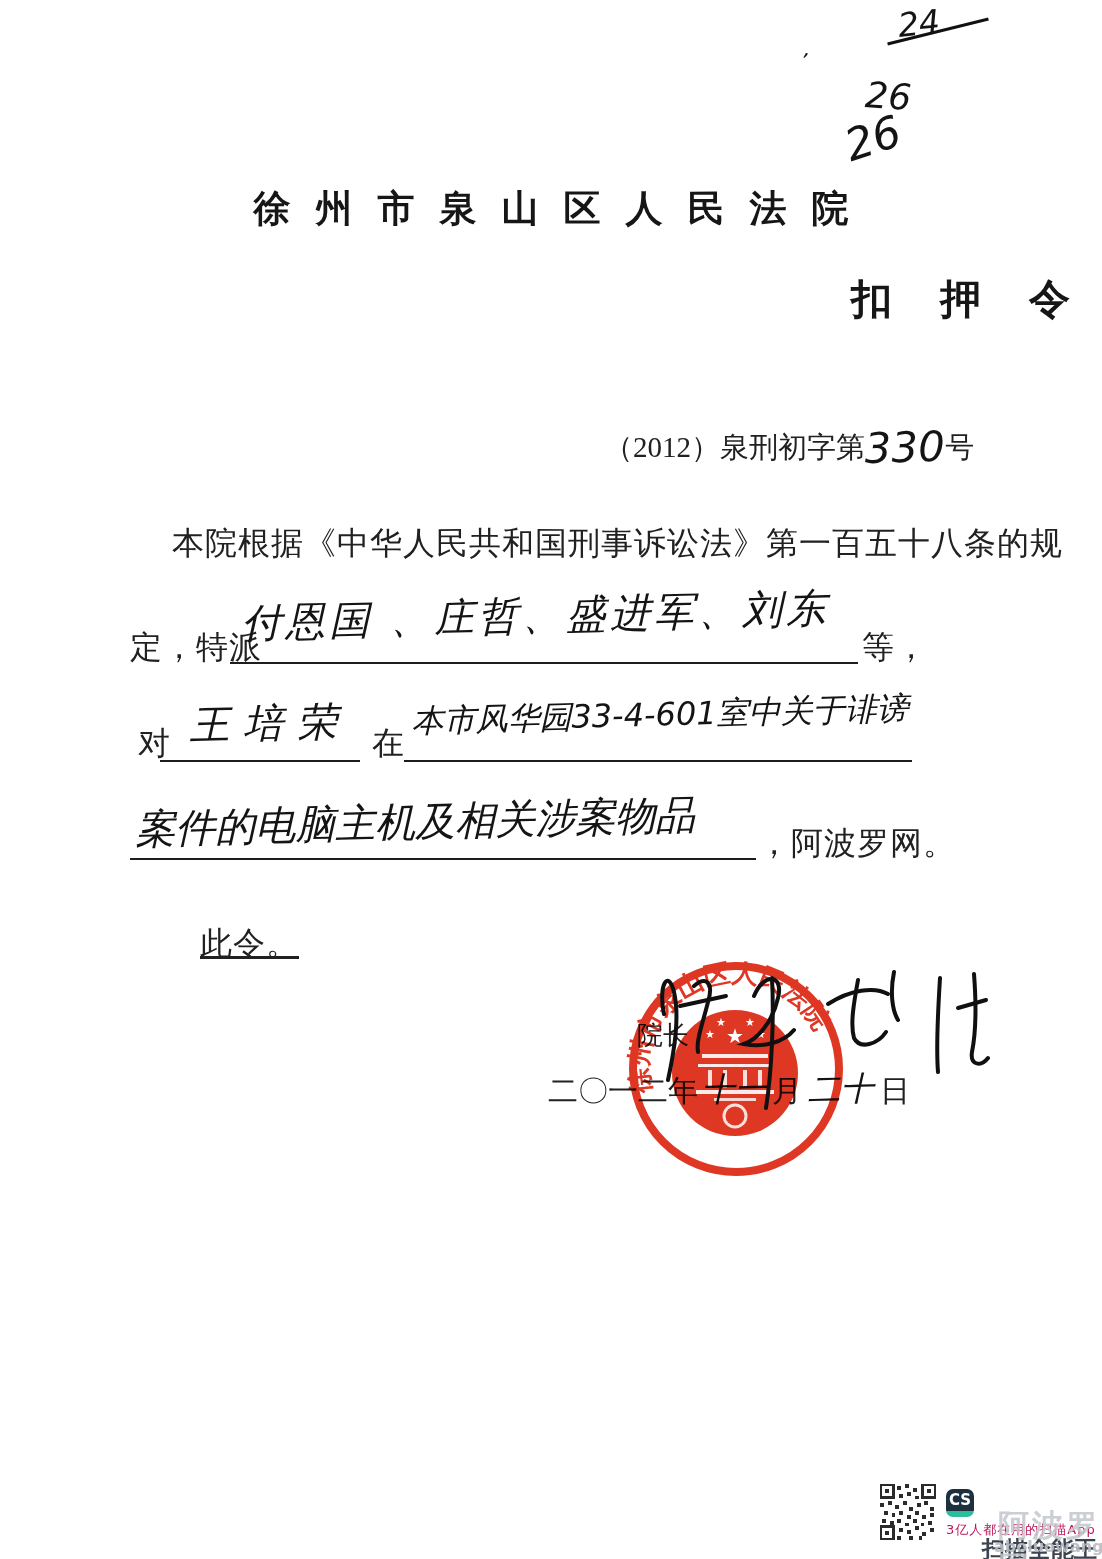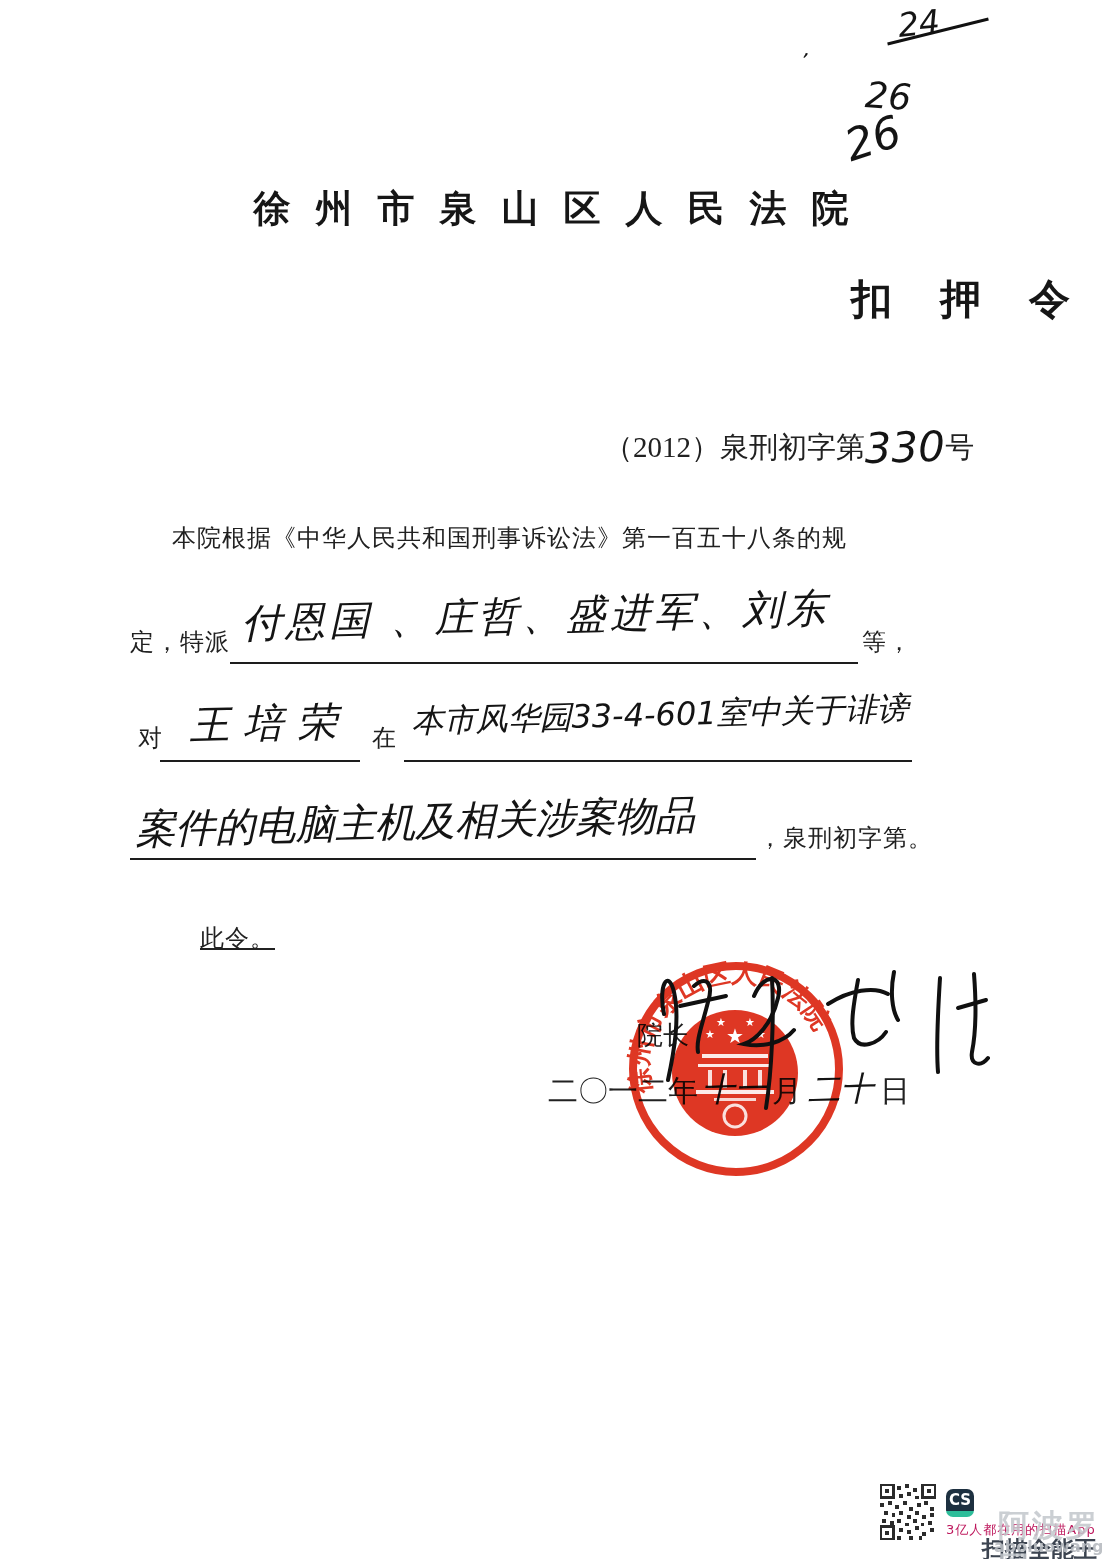--- a/index.html
+++ b/index.html
@@ -21,21 +21,21 @@
     letter-spacing:25px;padding-left:25px;box-sizing:border-box;
     color:#161616;
   }
   .doc-title{
     top:272px;left:16px;width:100%;
     text-align:right;font-size:41px;font-weight:600;
     letter-spacing:48px;padding-left:20px;box-sizing:border-box;
     color:#161616;
   }
   .case-line{top:428px;left:604px;font-size:29px;white-space:nowrap;}
-  .body-line{font-size:24px;white-space:nowrap;letter-spacing:1px;}
+  .body-line{font-size:32px;white-space:nowrap;letter-spacing:1px;}
   
   .hand{
     font-family:"DejaVu Sans",sans-serif;
     font-style:italic;
     color:#141414;
     white-space:nowrap;
     transform:rotate(-1.5deg);
     transform-origin:left bottom;
   }
   .underline{height:2px;background:#1d1d1d;}
@@ -82,21 +82,21 @@
 
   <div class="abs print body-line" style="top:722px;left:138px;">对</div>
   <div class="abs underline" style="top:760px;left:160px;width:200px;"></div>
   <div class="abs hand" style="top:698px;left:190px;font-size:40px;letter-spacing:14px;">王培荣</div>
   <div class="abs print body-line" style="top:722px;left:372px;">在</div>
   <div class="abs underline" style="top:760px;left:404px;width:508px;"></div>
   <div class="abs hand" style="top:700px;left:412px;font-size:32px;">本市风华园33-4-601室中关于诽谤</div>
 
   <div class="abs underline" style="top:858px;left:130px;width:626px;"></div>
   <div class="abs hand" style="top:802px;left:136px;font-size:40px;">案件的电脑主机及相关涉案物品</div>
-  <div class="abs print body-line" style="top:822px;left:758px;">，泉刑初字第。</div>
+  <div class="abs print body-line" style="top:822px;left:758px;">，阿波罗网。</div>
 
   <div class="abs print body-line" style="top:922px;left:200px;text-decoration:underline;">此令。</div>
 
   <div class="abs print" style="top:1018px;left:637px;font-size:26px;z-index:3;">院长</div>
 
   <div class="abs print" style="top:1068px;left:548px;font-size:30px;white-space:nowrap;z-index:3;">
     <span>二〇一二年</span><span class="hand" style="display:inline-block;font-size:33px;margin:0 4px;">十一</span><span>月</span><span class="hand" style="display:inline-block;font-size:33px;margin:0 6px;">二十</span><span>日</span>
   </div>
 
   <div class="abs seal-wrap" style="top:958px;left:626px;z-index:4;">

